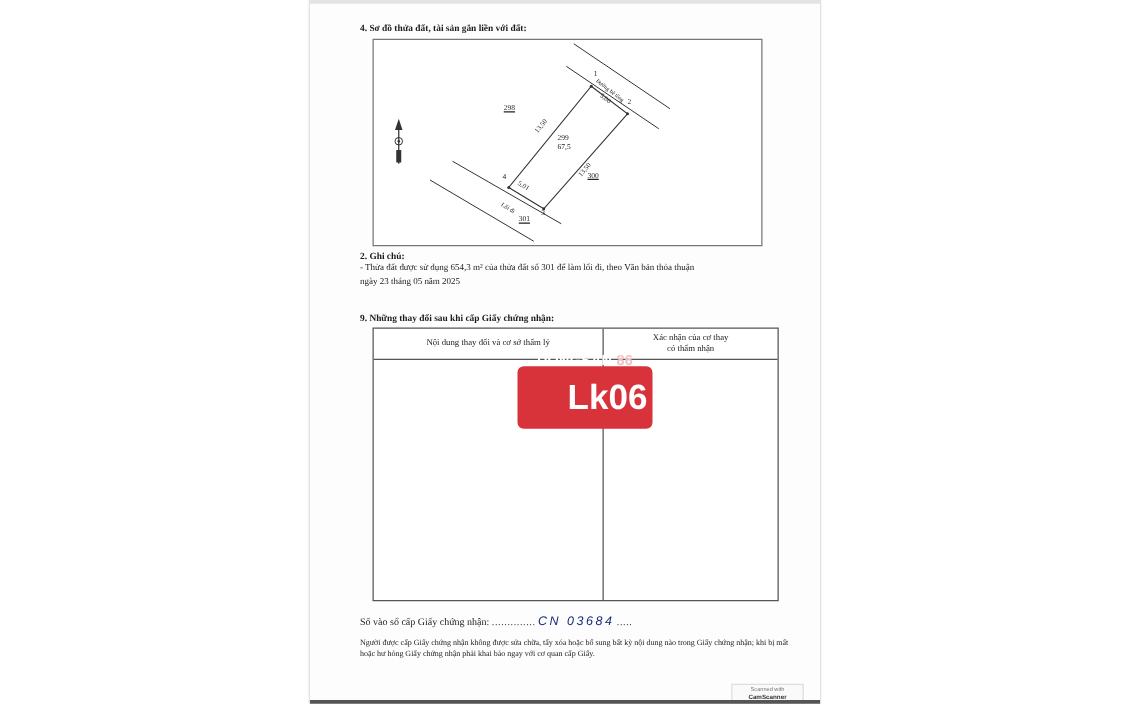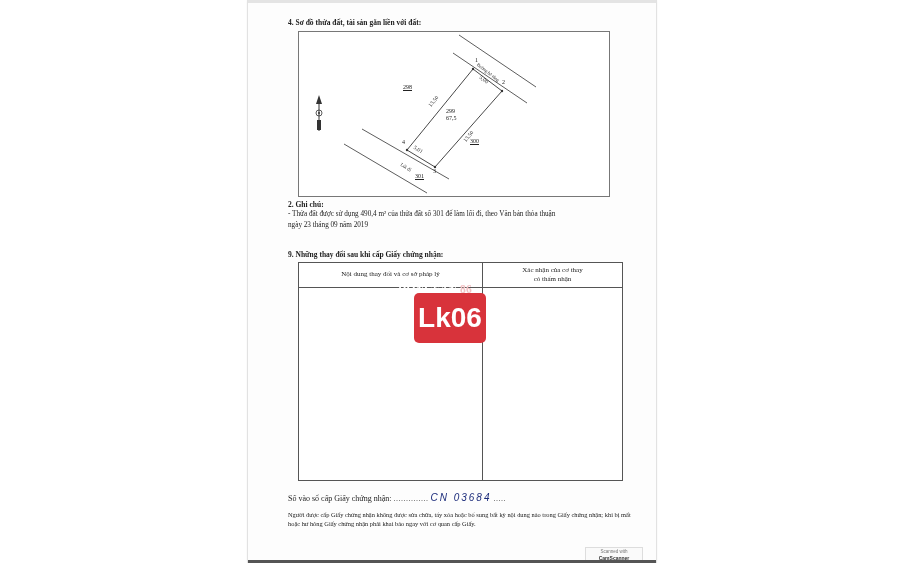--- a/index.html
+++ b/index.html
@@ -28,26 +28,26 @@
     border: 1px solid #555; background: #fff;
   }
   .table6 .hdr { position: absolute; left: 0; right: 0; top: 0; height: 24px; border-bottom: 1px solid #555; }
   .table6 .vline { position: absolute; left: 183px; top: 0; bottom: 0; width: 1px; background: #555; }
   .table6 .h1 { position: absolute; left: 0; width: 183px; top: 7px; text-align: center; font-size: 7px; }
   .table6 .h2 { position: absolute; left: 184px; right: 0; top: 3px; text-align: center; font-size: 7px; line-height: 9px; }
   .badge {
     position: absolute; left: 166px; top: 293px; width: 72px; height: 50px;
     background: #d8333b; border-radius: 5px;
     display: flex; align-items: center; justify-content: center;
-    font-family: "Liberation Sans", sans-serif; font-weight: bold; font-size: 28px; color: #fff;
+    font-family: "Liberation Sans", sans-serif; font-weight: bold; font-size: 28px; color: #fff; padding-left: 36px;
   }
   .badge-top {
-    position: absolute; left: 150px; top: 283px; width: 112px; height: 12px;
-    font-family: Liberation Serif, serif; font-weight: bold; font-size: 11.5px; color: #fff;
-    text-align: left; letter-spacing: 0.2px;
+    position: absolute; left: 164px; top: 283px; width: 112px; height: 12px;
+    font-family: Liberation Sans, sans-serif; font-weight: bold; font-size: 11.5px; color: #fff;
+    text-align: center; letter-spacing: 0.2px;
   }
   .badge-top .tail { color: #f2c1c3; }
   .reg-line { position: absolute; left: 40px; top: 492px; font-size: 8px; color: #222; white-space: nowrap; }
   .reg-line .dots { letter-spacing: 0.5px; color: #333; }
   .reg-line .hand {
     font-family: "Liberation Sans", sans-serif; font-style: italic; font-size: 10px; color: #1a2a7a; letter-spacing: 2px;
   }
   .note { position: absolute; left: 40px; top: 510px; width: 350px; font-size: 6.4px; line-height: 9px; color: #222; }
   .camscanner {
     position: absolute; left: 337px; top: 547px; width: 56px; height: 14px;
@@ -105,29 +105,29 @@
 
     <span style="position:absolute;left:147px;top:76px;font-size:6px;">299</span>
     <span style="position:absolute;left:147px;top:83px;font-size:6px;">67,5</span>
 
     <span style="position:absolute;left:104px;top:52px;font-size:6px;text-decoration:underline;">298</span>
     <span style="position:absolute;left:171px;top:106px;font-size:6px;text-decoration:underline;">300</span>
     <span style="position:absolute;left:116px;top:141px;font-size:6px;text-decoration:underline;">301</span>
   </div>
 
   <div class="heading" style="top:200px;">2. Ghi chú:</div>
-  <div class="text" style="top:210px;">- Thửa đất được sử dụng 490,4 m² của thửa đất số 301 để làm lối đi, theo Văn bản thỏa thuận</div>
-  <div class="text" style="top:221px;">ngày 23 tháng 09 năm 2019</div>
+  <div class="text" style="top:210px;">- Thửa đất được sử dụng 654,3 m² của thửa đất số 301 để làm lối đi, theo Văn bản thỏa thuận</div>
+  <div class="text" style="top:221px;">ngày 23 tháng 05 năm 2025</div>
 
   <div class="heading" style="top:250px;">9. Những thay đổi sau khi cấp Giấy chứng nhận:</div>
 
   <div class="table6">
     <div class="hdr"></div>
     <div class="vline"></div>
-    <div class="h1">Nội dung thay đổi và cơ sở pháp lý</div>
+    <div class="h1">Nội dung thay đổi và cơ sở thẩm lý</div>
     <div class="h2">
       <div>Xác nhận của cơ thay</div>
       <div>có thẩm nhận</div>
     </div>
   </div>
 
   <div class="badge-top">
     <span>DONGSAN</span>
     <span class="tail">86</span>
   </div>

